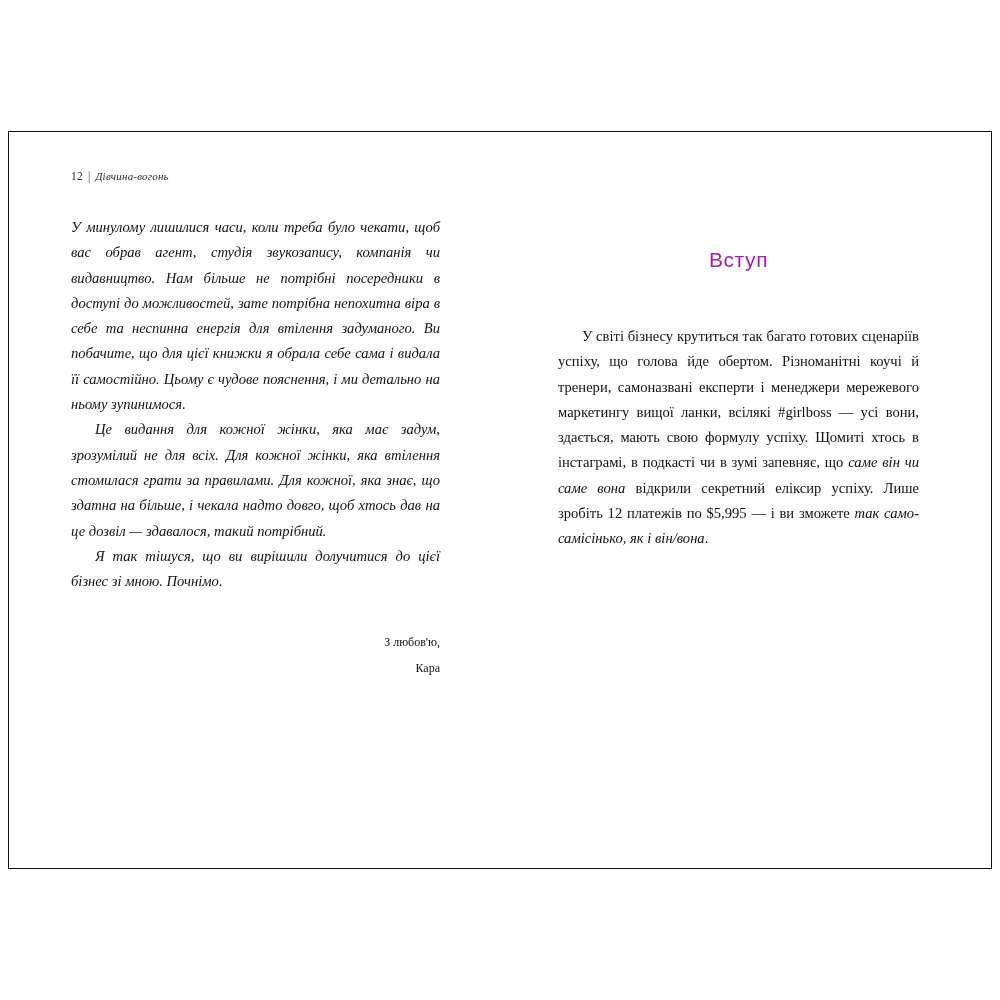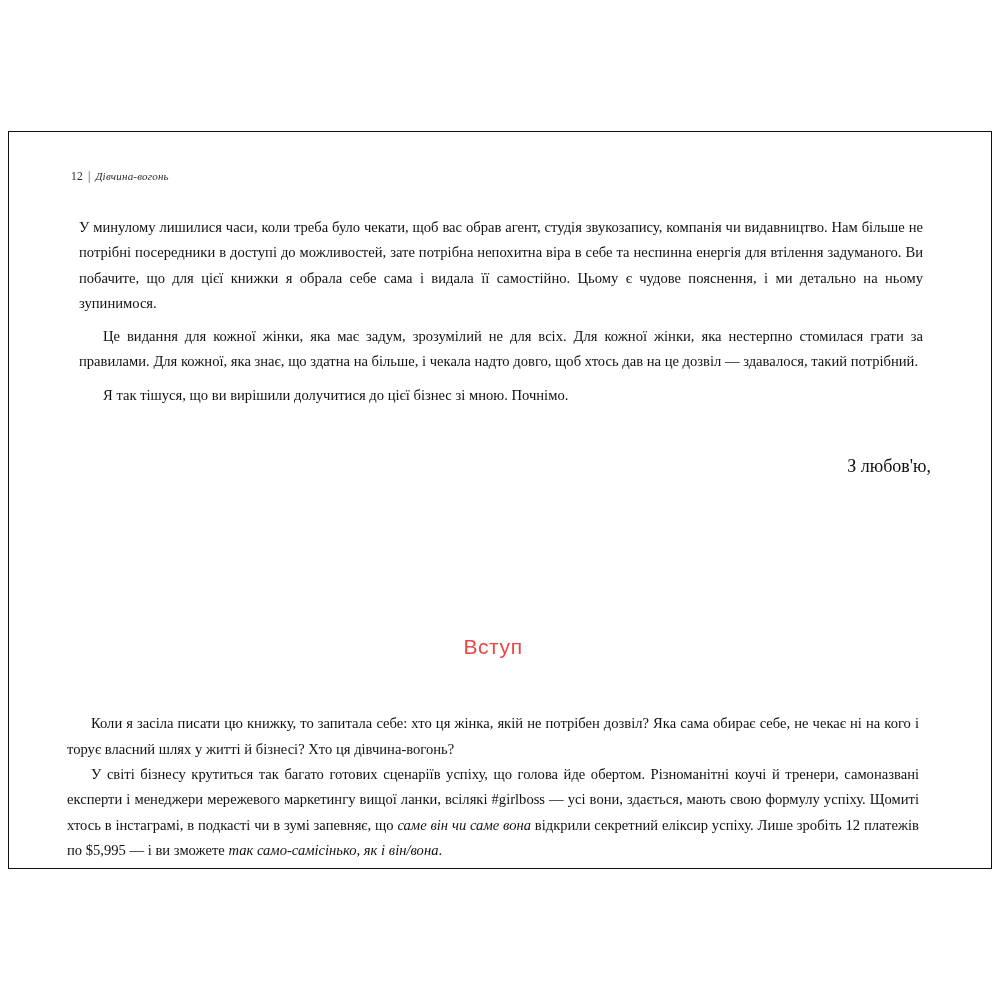--- a/index.html
+++ b/index.html
@@ -18,21 +18,21 @@
   .page-spread {
     position: absolute;
     left: 8px;
     top: 131px;
     width: 984px;
     height: 738px;
     border: 1px solid #111111;
     background: #ffffff;
     box-sizing: border-box;
     display: flex;
-    flex-direction: column;
+    flex-direction: row;
   }
   .page {
     box-sizing: border-box;
     position: relative;
     flex: 1 1 50%;
     height: 100%;
   }
   .page-left {
     padding: 38px 60px 40px 62px;
   }
@@ -51,48 +51,49 @@
   }
   .rh-sep {
     margin: 0 5px;
     color: #444;
   }
   .rh-title {
     font-style: italic;
     font-size: 11px;
   }
   .body-text p {
-    margin: 8px;
+    margin: 0;
     font-size: 14.6px;
     line-height: 25.3px;
     text-align: justify;
     text-justify: inter-word;
     hyphens: manual;
     color: #111111;
+    font-style: italic;
   }
   .body-text p.indent {
     text-indent: 24px;
   }
   .signoff {
-    margin-top: 46px;
+    margin-top: 36px;
     text-align: right;
-    font-size: 18px;
+    font-size: 12px;
     line-height: 25.3px;
     color: #111111;
   }
   .signoff div {
     margin: 0;
   }
   .chapter-title {
     text-align: center;
     font-size: 21px;
     font-family: "Liberation Sans", sans-serif;
     font-weight: normal;
     letter-spacing: 0.6px;
-    color: #ef4444;
+    color: #a21caf;
     margin: 78px 0 52px 0;
   }
   .right-body p {
     margin: 0;
     font-size: 14.6px;
     line-height: 25.3px;
     text-align: justify;
     color: #111111;
   }
   .right-body p.indent {
@@ -106,34 +107,34 @@
 <div class="page-spread">
 
   <div class="page page-left">
 
     <div class="running-head">
       <span class="folio">12</span><span class="rh-sep">|</span><span class="rh-title">Дівчина-вогонь</span>
     </div>
 
     <div class="body-text">
       <p>У минулому лишилися часи, коли треба було чекати, щоб вас обрав агент, студія звукозапису, компанія чи видавництво. Нам більше не потрібні посередники в доступі до можливостей, зате потрібна непохитна віра в себе та неспинна енергія для втілення задуманого. Ви побачите, що для цієї книжки я обрала себе сама і видала її самостійно. Цьому є чудове пояснення, і ми детально на ньому зупинимося.</p>
-      <p class="indent">Це видання для кожної жінки, яка має задум, зрозумілий не для всіх. Для кожної жінки, яка нестерпно стомилася грати за правилами. Для кожної, яка знає, що здатна на більше, і чекала надто довго, щоб хтось дав на це дозвіл — здавалося, такий потрібний.</p>
+      <p class="indent">Це видання для кожної жінки, яка має задум, зрозумілий не для всіх. Для кожної жінки, яка втілення стомилася грати за правилами. Для кожної, яка знає, що здатна на більше, і чекала надто довго, щоб хтось дав на це дозвіл — здавалося, такий потрібний.</p>
       <p class="indent">Я так тішуся, що ви вирішили долучитися до цієї бізнес зі мною. Почнімо.</p>
     </div>
 
     <div class="signoff">
       <div>З любов'ю,</div>
+      <div>Кара</div>
     </div>
 
   </div>
 
   <div class="page page-right">
 
     <h1 class="chapter-title">Вступ</h1>
 
     <div class="right-body">
-      <p class="indent">Коли я засіла писати цю книжку, то запитала себе: хто ця жінка, якій не потрібен дозвіл? Яка сама обирає себе, не чекає ні на кого і торує власний шлях у житті й бізнесі? Хто ця дівчина-вогонь?</p>
       <p class="indent">У світі бізнесу крутиться так багато готових сценаріїв успіху, що голова йде обертом. Різноманітні коучі й тренери, самоназвані експерти і менеджери мережевого маркетингу вищої ланки, всілякі #girlboss — усі вони, здається, мають свою формулу успіху. Щомиті хтось в інстаграмі, в подкасті чи в зумі запевняє, що <em>саме він чи саме вона</em> відкрили секретний еліксир успіху. Лише зробіть 12 платежів по $5,995 — і ви зможете <em>так само-самісінько, як і він/вона</em>.</p>
     </div>
 
   </div>
 
 </div>
 
 </body></html>

